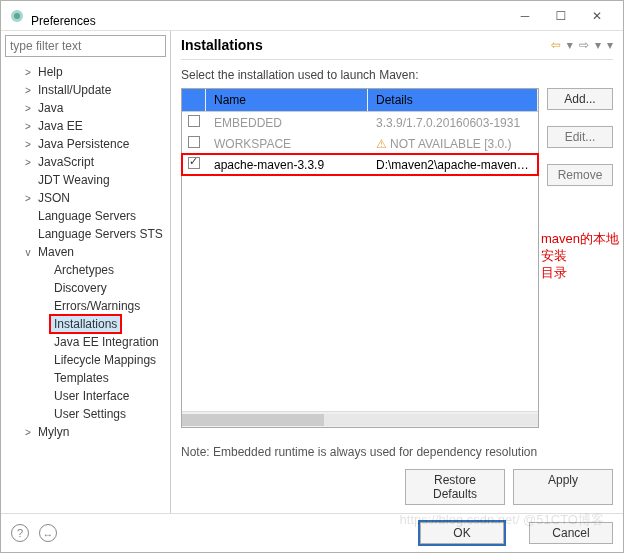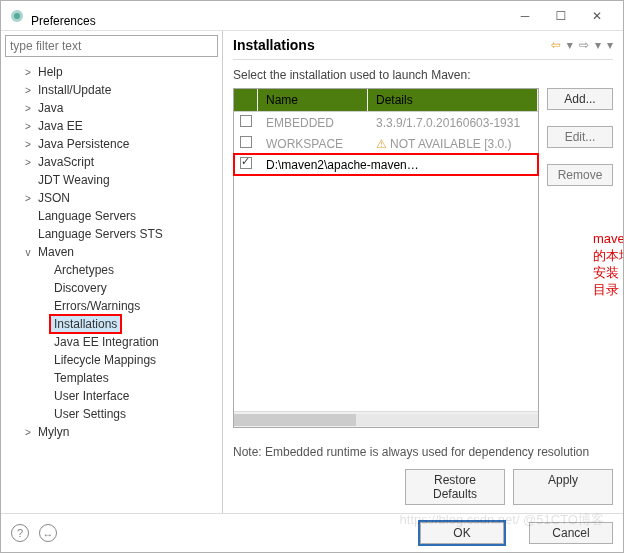--- a/index.html
+++ b/index.html
@@ -2,39 +2,39 @@
 <html><head>
 <meta charset="utf-8">
 <style>
 * { box-sizing: border-box; margin: 0; padding: 0; font-family: "Segoe UI", Tahoma, sans-serif; font-size: 12px; }
 body { background: #fff; width: 624px; height: 553px; overflow: hidden; border: 1px solid #b0b0b0; display: flex; flex-direction: column; }
 .titlebar { height: 30px; display: flex; align-items: center; padding: 0 8px; border-bottom: 1px solid #e0e0e0; }
 .titlebar .icon { width: 16px; height: 16px; margin-right: 6px; }
 .titlebar .title { flex: 1; font-size: 12px; margin-top: 11px; }
 .titlebar .winbtn { width: 36px; height: 28px; display: flex; align-items: center; justify-content: center; color: #555; }
 .main { flex: 1; display: flex; overflow: hidden; }
-.sidebar { width: 222px; border-right: 1px solid #ccc; display: flex; flex-direction: column; overflow: hidden; }
+.sidebar { width: 170px; border-right: 1px solid #ccc; display: flex; flex-direction: column; overflow: hidden; }
 .filter { margin: 4px; }
 .filter input { width: 100%; padding: 3px 4px; border: 1px solid #aaa; font-size: 12px; color: #888; }
 .tree { flex: 1; overflow-y: auto; padding: 2px 0 2px 4px; }
 .tree-item { display: flex; align-items: center; padding: 1px 0; white-space: nowrap; color: #333; cursor: default; }
 .tree-item .tw { width: 14px; text-align: center; color: #666; font-size: 10px; }
 .tree-item .lbl { padding: 1px 3px; }
 .tree-item.indent1 { padding-left: 16px; }
 .tree-item.indent2 { padding-left: 32px; }
 .tree-item.selected .lbl { background: #cde6f7; outline: 2px solid red; outline-offset: 0; }
 .content { flex: 1; display: flex; flex-direction: column; padding: 6px 10px 8px 10px; position: relative; }
 .content-header { display: flex; align-items: center; border-bottom: 1px solid #ddd; padding-bottom: 6px; margin-bottom: 8px; }
 .content-header h2 { font-size: 14px; font-weight: 600; flex: 1; }
 .navarrows { display: flex; gap: 6px; align-items: center; color: #888; font-size: 11px; }
 .navarrows .a { color: #e0a030; }
 .desc { margin-bottom: 6px; color: #444; }
 .tablewrap { display: flex; gap: 8px; flex: 1; min-height: 0; }
 .tablebox { flex: 1; border: 1px solid #aaa; display: flex; flex-direction: column; min-height: 0; }
-.th { display: flex; border-bottom: 1px solid #ccc; background: #4d7c0f; }
+.th { display: flex; border-bottom: 1px solid #ccc; background: #3b82f6; }
 .th div { padding: 4px 8px; font-size: 12px; border-right: 1px solid #eee; }
 .th .c1 { width: 24px; }
 .th .c2 { flex: 1; }
 .th .c3 { width: 170px; }
 .trow { display: flex; align-items: center; padding: 3px 0; }
 .trow .c1 { width: 24px; text-align: center; }
 .trow .c2 { flex: 1; padding: 0 8px; white-space: nowrap; overflow: hidden; text-overflow: ellipsis; }
 .trow .c3 { width: 170px; padding: 0 8px; white-space: nowrap; overflow: hidden; text-overflow: ellipsis; }
 .trow.disabled { color: #999; }
 .trow.hl { outline: 2px solid red; outline-offset: -1px; }
@@ -192,20 +192,21 @@
               <div class="c2">EMBEDDED</div>
               <div class="c3">3.3.9/1.7.0.20160603-1931</div>
             </div>
             <div class="trow disabled">
               <div class="c1"><span class="cb"></span></div>
               <div class="c2">WORKSPACE</div>
               <div class="c3"><span style="color:#e0a030">⚠ </span>NOT AVAILABLE [3.0.)</div>
             </div>
             <div class="trow hl">
               <div class="c1"><span class="cb checked"></span></div>
+              <div class="c2">apache-maven-3.3.9</div>
               <div class="c3">D:\maven2\apache-maven-3.</div>
             </div>
           </div>
         <div class="hscroll">
           <div class="track">
               <div class="thumb"></div>
             </div>
         </div>
       </div>
       <div class="sidebuttons">

